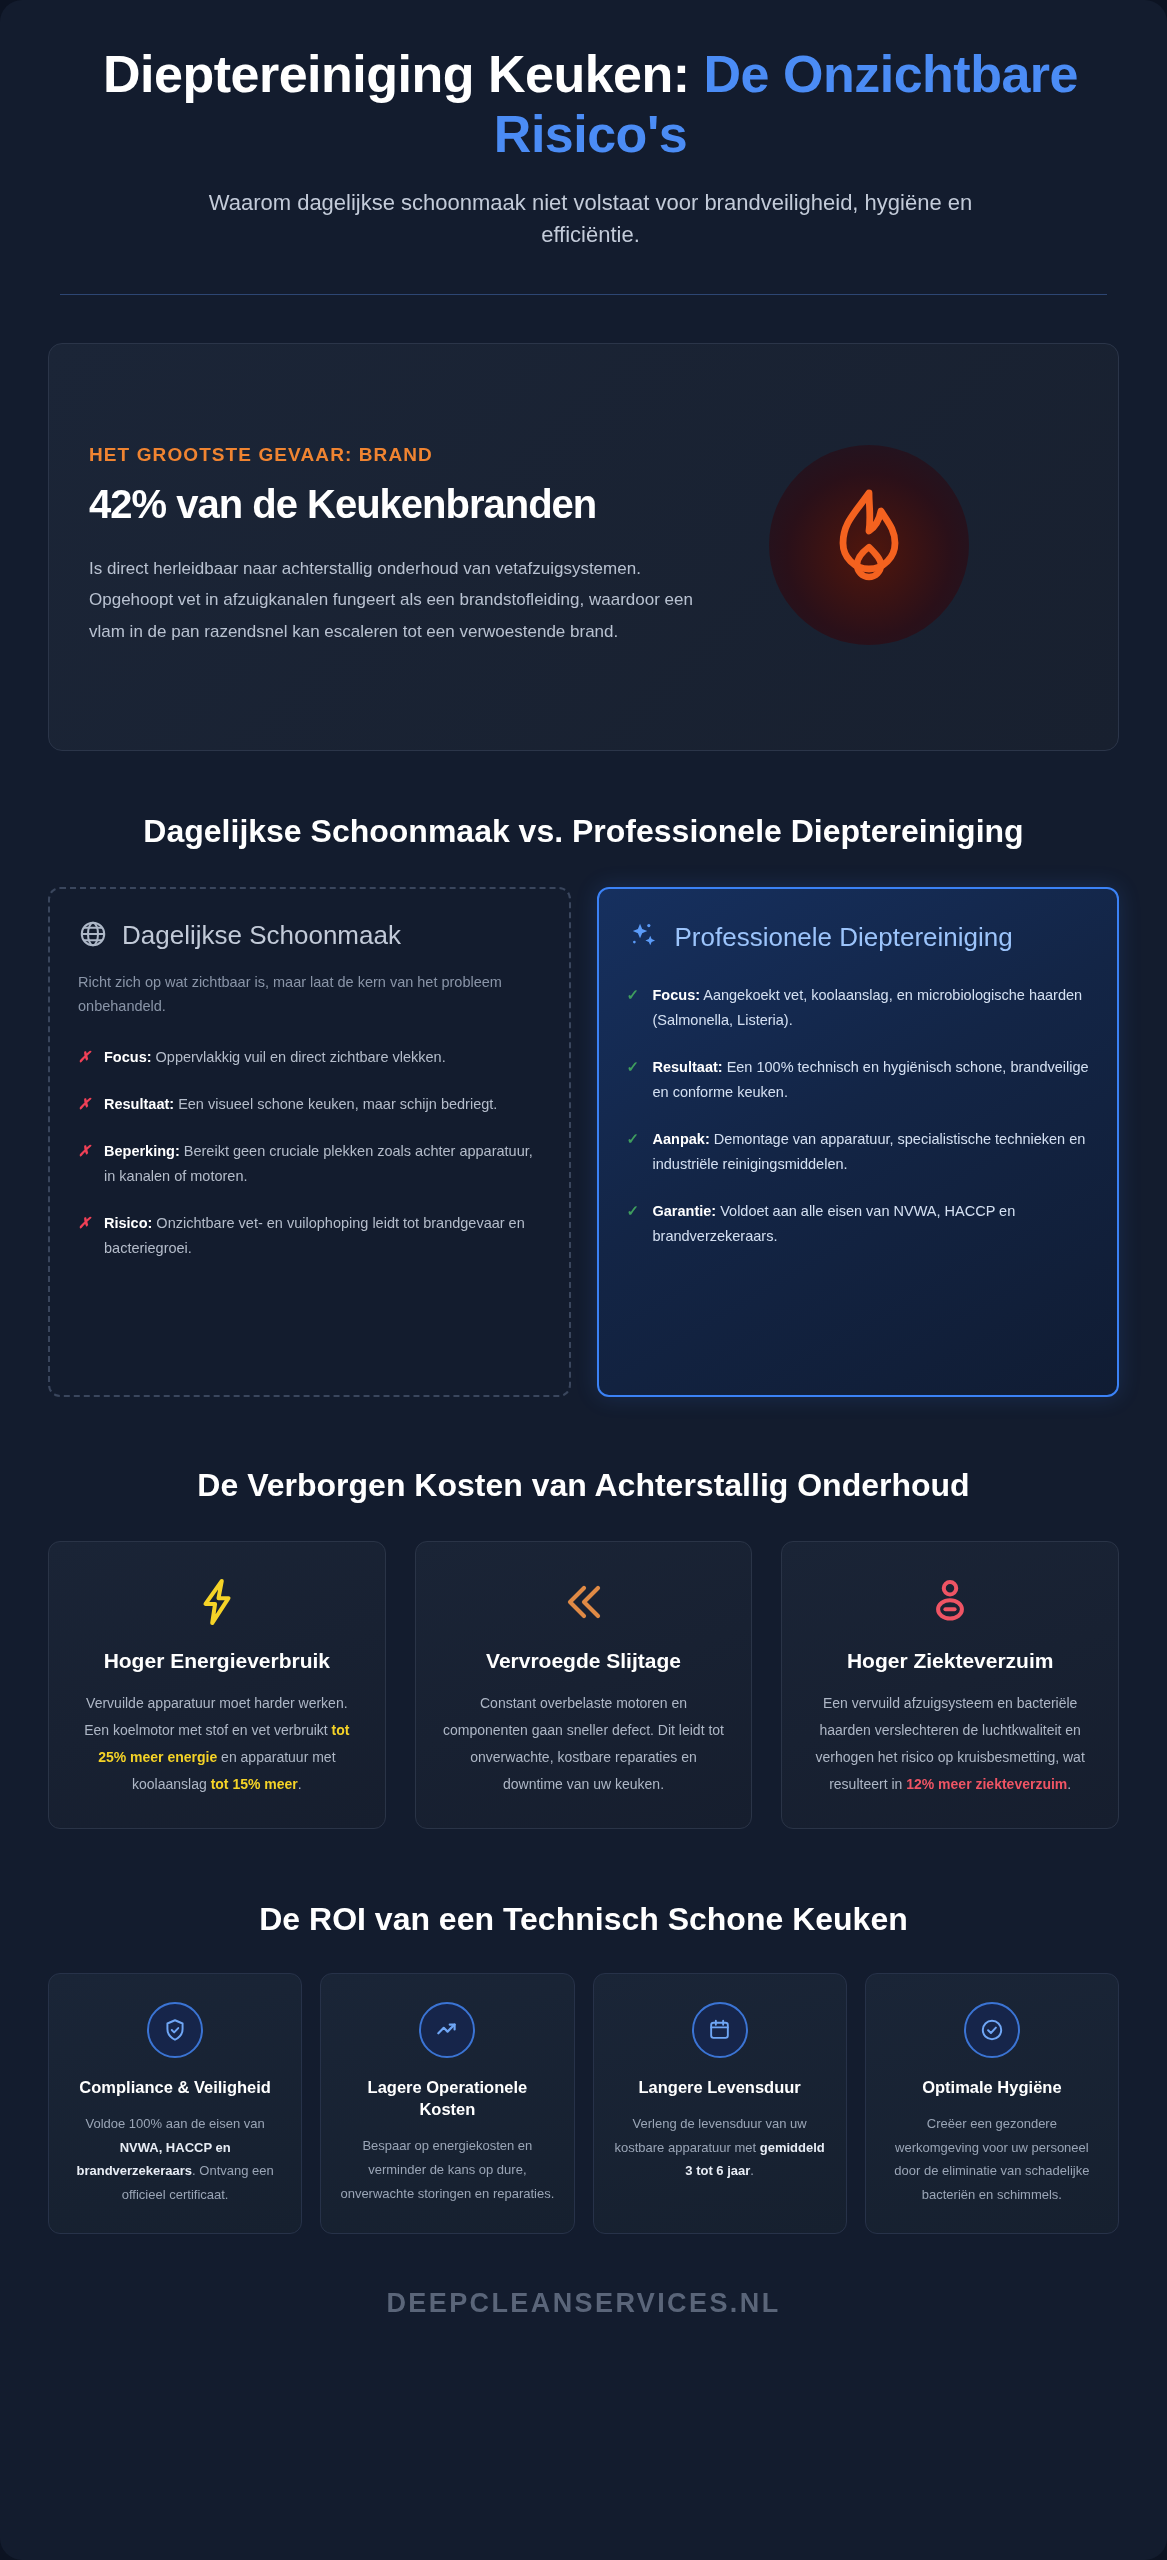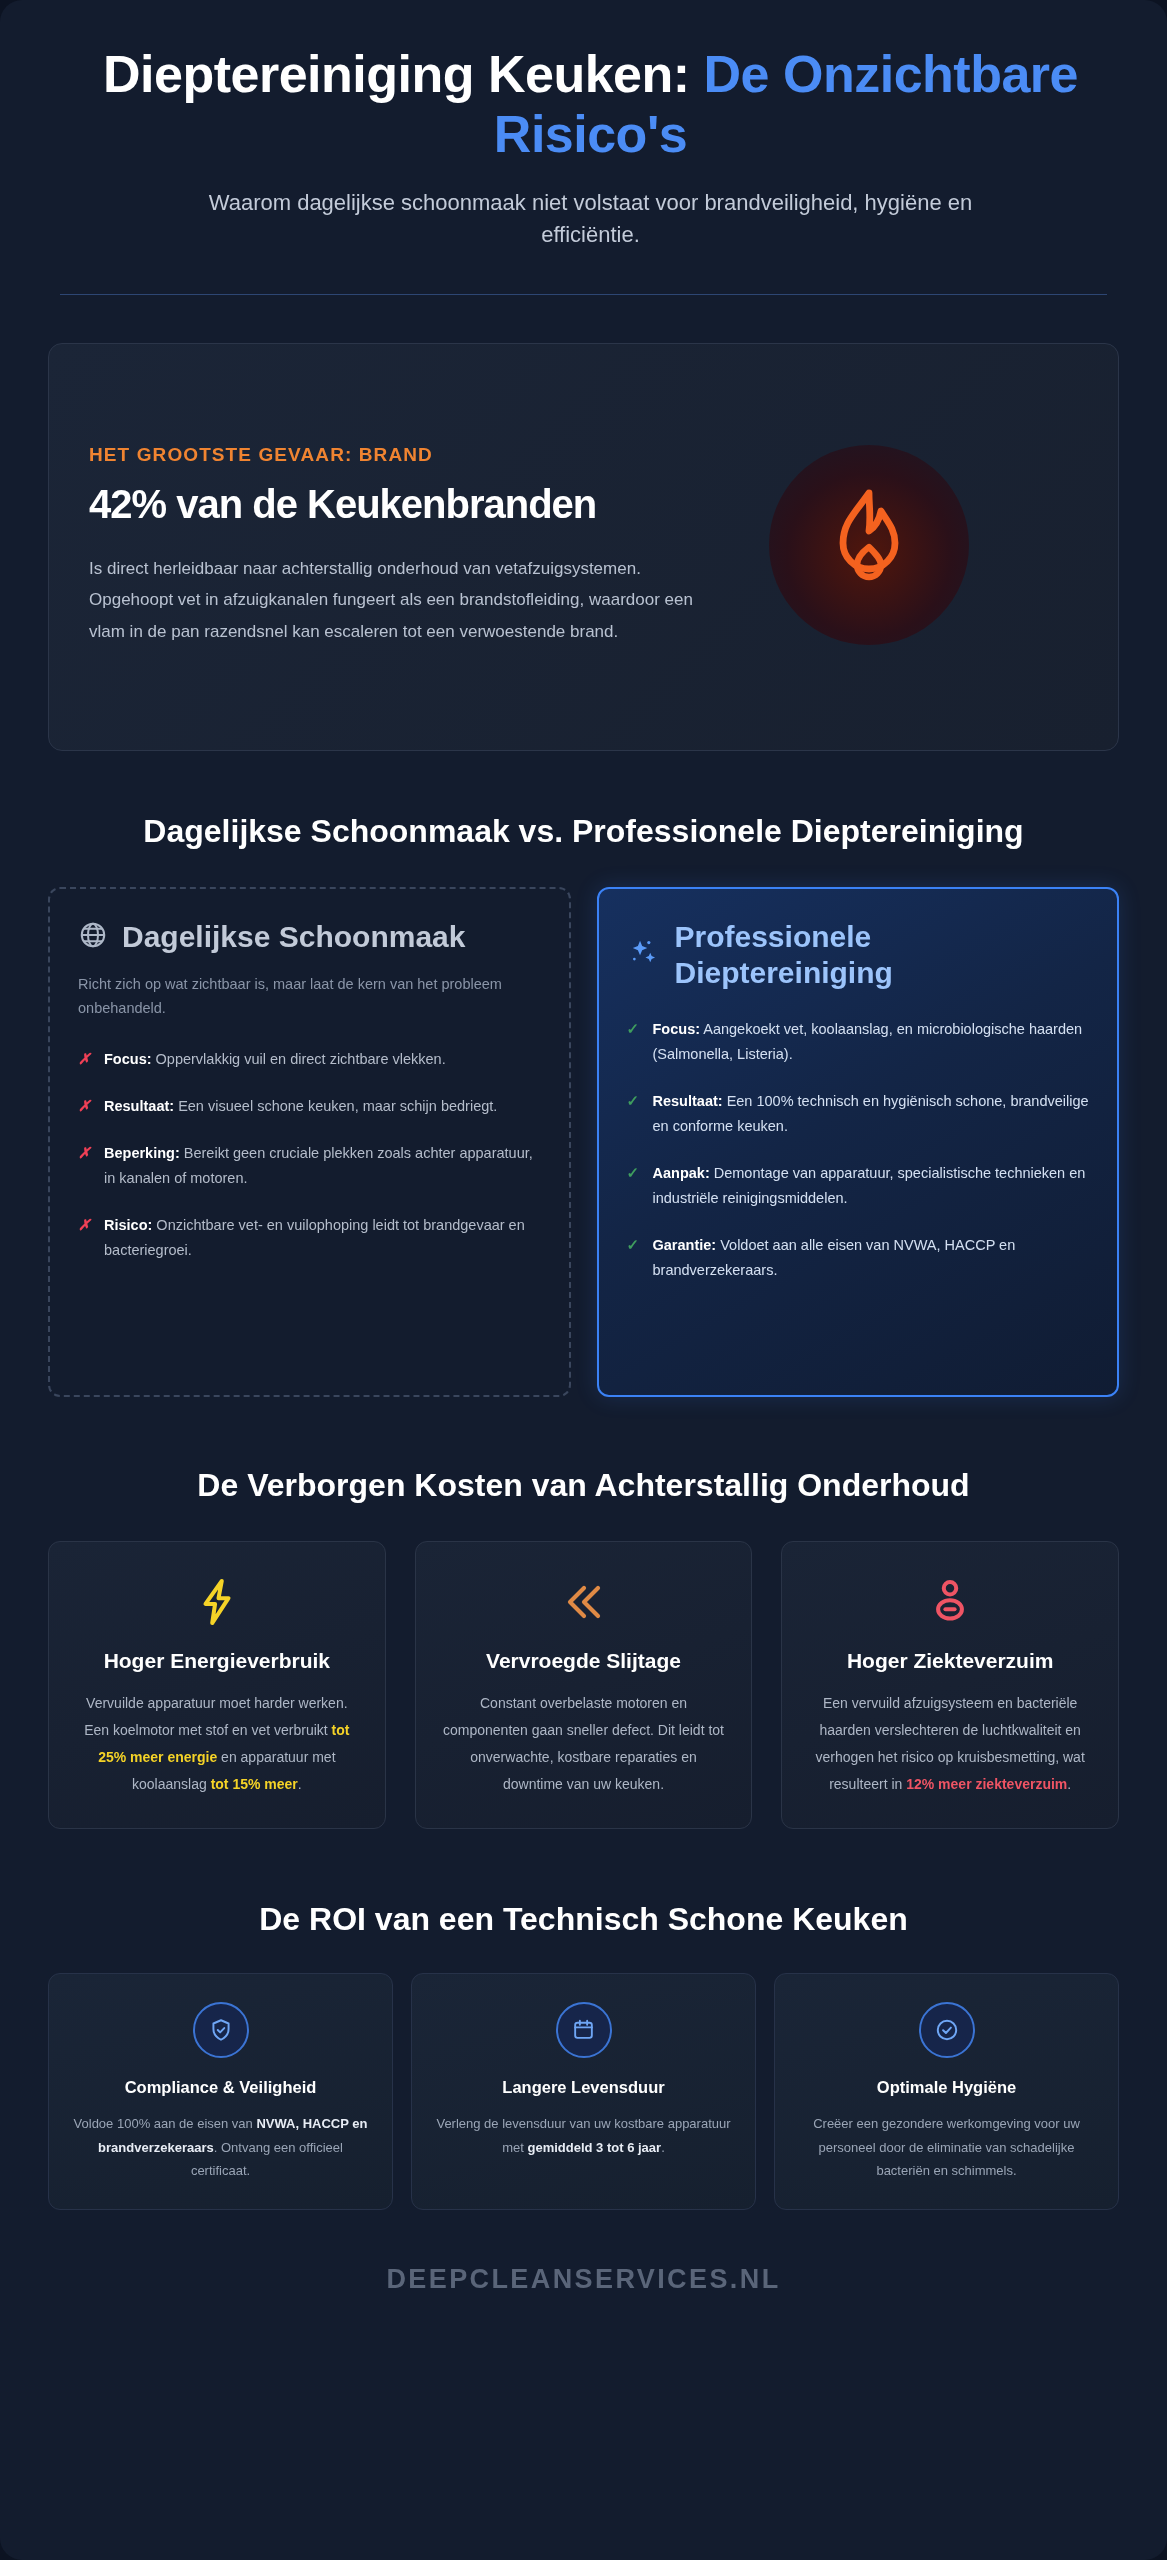--- a/index.html
+++ b/index.html
@@ -118,21 +118,21 @@
     background: transparent;
     min-height: 510px;
   }
   .cmp-pro {
     border: 2px solid #3b82f6;
     background: linear-gradient(150deg, #16305f 0%, #132546 45%, #101c33 100%);
     min-height: 510px;
     box-shadow: 0 0 22px rgba(59,130,246,0.18);
   }
   .cmp-head { display: flex; align-items: center; gap: 14px; }
-  .cmp-title { font-size: 30px; font-weight: bold; line-height: 1.2; }
+  .cmp-title { font-size: 26px; font-weight: normal; line-height: 1.2; }
   .cmp-basic .cmp-title { color: #c2cad8; }
   .cmp-pro .cmp-title { color: #9cc4fb; }
   .cmp-lead {
     margin-top: 18px;
     font-size: 14.5px;
     line-height: 1.65;
   }
   .cmp-basic .cmp-lead { color: #8a95a8; }
   .cmp-pro .cmp-lead { color: #c3d4ea; }
   .cmp-list { margin-top: 26px; list-style: none; }
@@ -361,20 +361,30 @@
           <svg width="26" height="26" viewBox="0 0 24 24" fill="none" stroke="#6fa6f5" stroke-width="1.8" stroke-linecap="round" stroke-linejoin="round">
             <path d="M12 3 l7 3 v5 c0 5-3 8-7 10 -4-2-7-5-7-10 V6Z"></path>
             <path d="M9 12 l2.2 2.2 L15 10.2"></path>
           </svg>
         </div>
         <div class="roi-title">Compliance &amp; Veiligheid</div>
         <div class="roi-body">Voldoe 100% aan de eisen van <b>NVWA, HACCP en brandverzekeraars</b>. Ontvang een officieel certificaat.</div>
       </div>
       <div class="roi-card">
         <div class="roi-badge">
+          <svg width="26" height="26" viewBox="0 0 24 24" fill="none" stroke="#6fa6f5" stroke-width="2" stroke-linecap="round" stroke-linejoin="round">
+            <path d="M4 15 l5-5 3.5 3.5 L19 7"></path>
+            <path d="M19 7 h-4.5 M19 7 v4.5"></path>
+          </svg>
+        </div>
+        <div class="roi-title">Lagere Operationele Kosten</div>
+        <div class="roi-body">Bespaar op energiekosten en verminder de kans op dure, onverwachte storingen en reparaties.</div>
+      </div>
+      <div class="roi-card">
+        <div class="roi-badge">
           <svg width="25" height="25" viewBox="0 0 24 24" fill="none" stroke="#6fa6f5" stroke-width="1.8" stroke-linecap="round" stroke-linejoin="round">
             <rect x="4" y="5.5" width="16" height="14.5" rx="2.2"></rect>
             <path d="M4 10 h16"></path>
             <path d="M8.5 3.5 v4 M15.5 3.5 v4"></path>
           </svg>
         </div>
         <div class="roi-title">Langere Levensduur</div>
         <div class="roi-body">Verleng de levensduur van uw kostbare apparatuur met <b>gemiddeld 3 tot 6 jaar</b>.</div>
       </div>
       <div class="roi-card">

